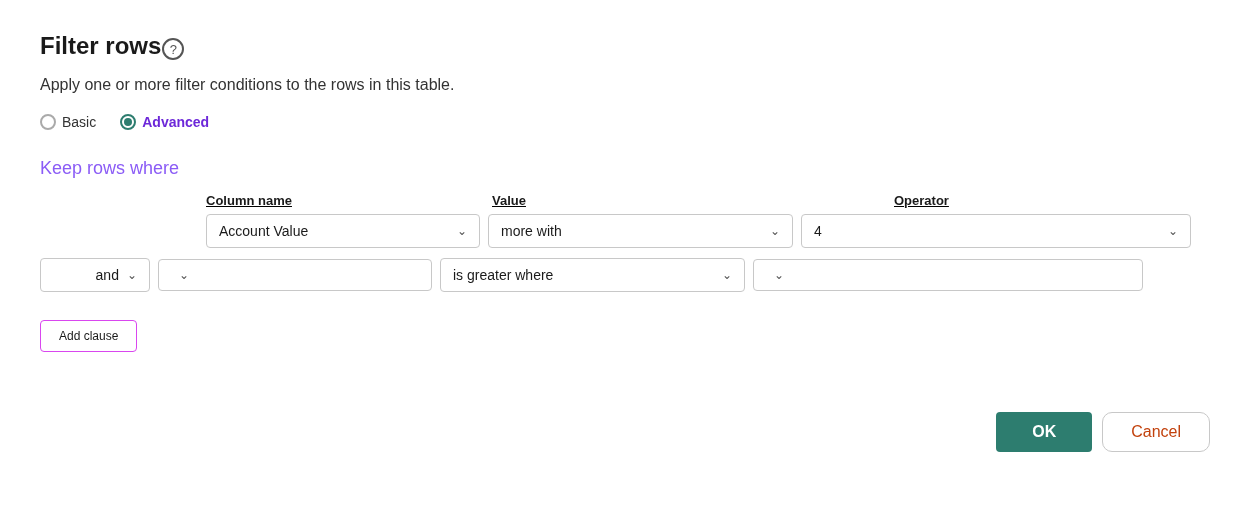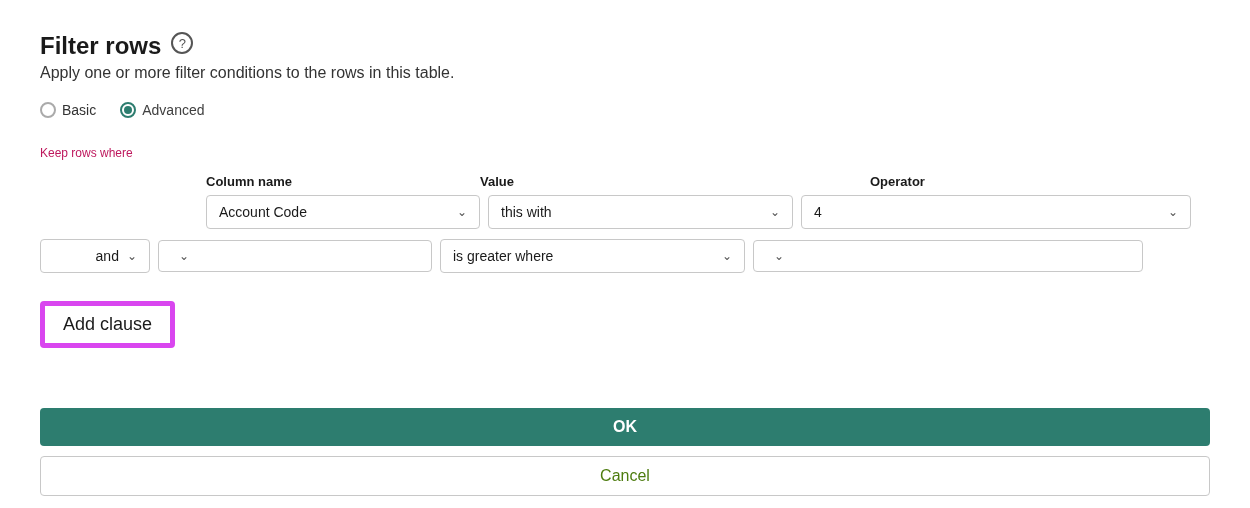--- a/index.html
+++ b/index.html
@@ -19,23 +19,23 @@
       padding: 32px 40px;
       overflow: hidden;
     }
 
     .dialog {
       width: 100%;
     }
 
     .title-row {
       display: flex;
-      align-items: flex-start;
-      gap: 10px;
-      margin-bottom: 4px;
+      align-items: flex-end;
+      gap: 1px;
+      margin-bottom: 16px;
     }
 
     .title {
       font-size: 24px;
       font-weight: 600;
       color: #1a1a1a;
     }
 
     .help-icon {
       width: 22px;
@@ -99,36 +99,37 @@
       top: 50%;
       left: 50%;
       transform: translate(-50%, -50%);
     }
 
     .radio-text {
       font-size: 14px;
     }
 
     .radio-text.active {
-      color: #404040;
-      font-weight: 400;
+      color: #6d28d9;
+      font-weight: 700;
     }
 
     .keep-rows-label {
-      font-size: 12px;
-      color: #be185d;
+      font-size: 18px;
+      color: #8b5cf6;
       margin-bottom: 14px;
     }
 
     .headers-row {
       display: flex;
       align-items: flex-end;
-      gap: 0;
+      gap: 12px;
       margin-bottom: 6px;
       padding-left: 166px;
+      text-decoration: underline;
     }
 
     .col-header {
       font-size: 13px;
       font-weight: 600;
       color: #1a1a1a;
     }
 
     .col-header-name { width: 274px; }
     .col-header-op { width: 305px; }
@@ -174,54 +175,53 @@
     .select-text {
       flex: 1;
       overflow: hidden;
       text-overflow: ellipsis;
       white-space: nowrap;
     }
 
     .add-clause-btn {
       margin-top: 18px;
       padding: 8px 18px;
-      border: 5px solid #d946ef;
+      border: 1px solid #d946ef;
       border-radius: 4px;
       background: #fff;
-      font-size: 18px;
+      font-size: 12px;
       color: #1a1a1a;
       cursor: pointer;
       font-weight: 500;
     }
 
     .footer-buttons {
       display: flex;
       justify-content: flex-end;
       gap: 10px;
       margin-top: 60px;
-      flex-direction: column;
     }
 
     .btn-ok {
       padding: 10px 36px;
       background: #2d7d6f;
       color: #fff;
       border: none;
       border-radius: 4px;
       font-size: 16px;
       font-weight: 600;
       cursor: pointer;
     }
 
     .btn-cancel {
       padding: 10px 28px;
       background: #fff;
-      color: #4d7c0f;
+      color: #c2410c;
       border: 1px solid #c8c8c8;
-      border-radius: 4px;
+      border-radius: 10px;
       font-size: 16px;
       cursor: pointer;
     }
   </style>
 </head>
 <body>
 
 <div class="dialog">
 
   <div class="title-row">
@@ -247,25 +247,25 @@
   <div class="keep-rows-label">Keep rows where</div>
 
   <div class="headers-row">
     <div class="col-header col-header-name">Column name</div>
     <div class="col-header col-header-val">Value</div>
     <div class="col-header col-header-op">Operator</div>
   </div>
 
   <div class="filter-row first-row">
     <div class="select-box select-column">
-      <span class="select-text">Account Code</span>
+      <span class="select-text">Account Value</span>
       <span class="chevron">⌄</span>
     </div>
     <div class="select-box select-operator">
-      <span class="select-text">this with</span>
+      <span class="select-text">more with</span>
       <span class="chevron">⌄</span>
     </div>
     <div class="select-box select-value">
       <span class="select-text">4</span>
       <span class="chevron">⌄</span>
     </div>
   </div>
 
   <div class="filter-row">
     <div class="select-box select-conjunction">

